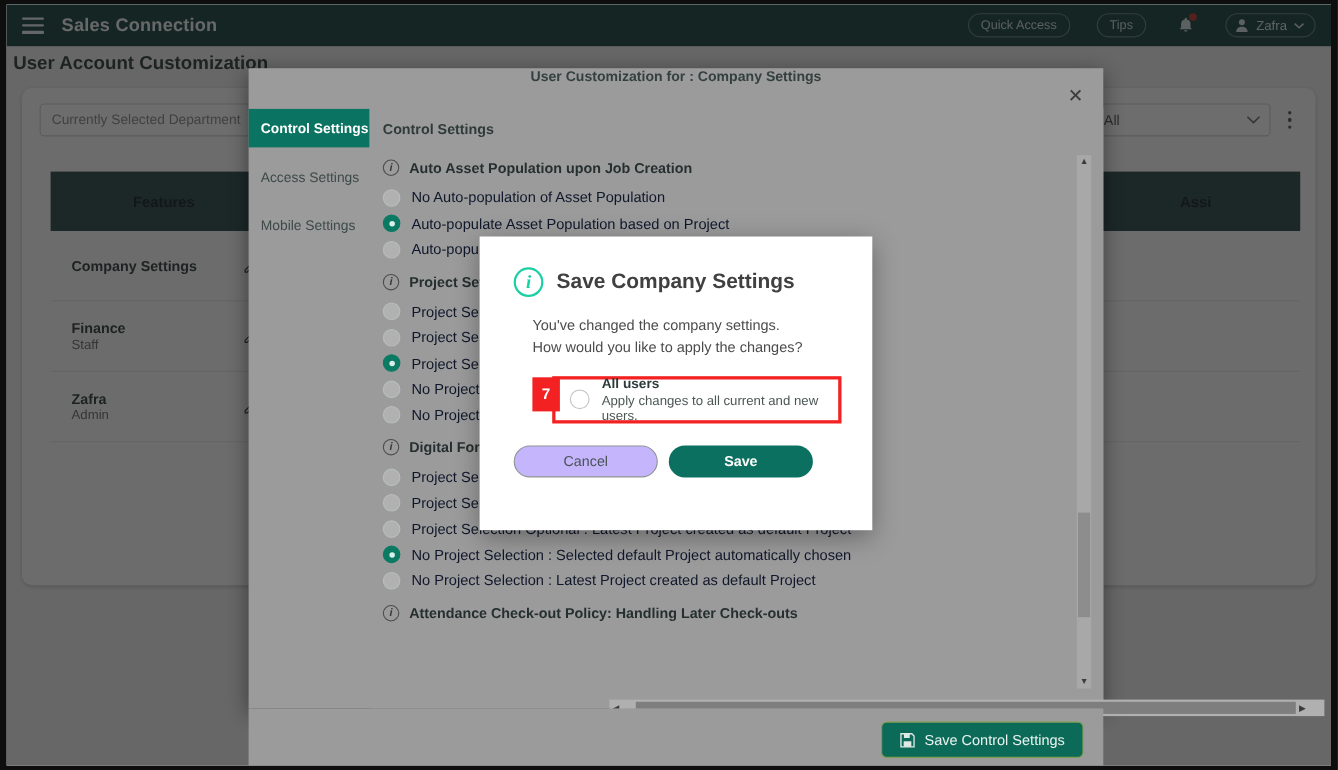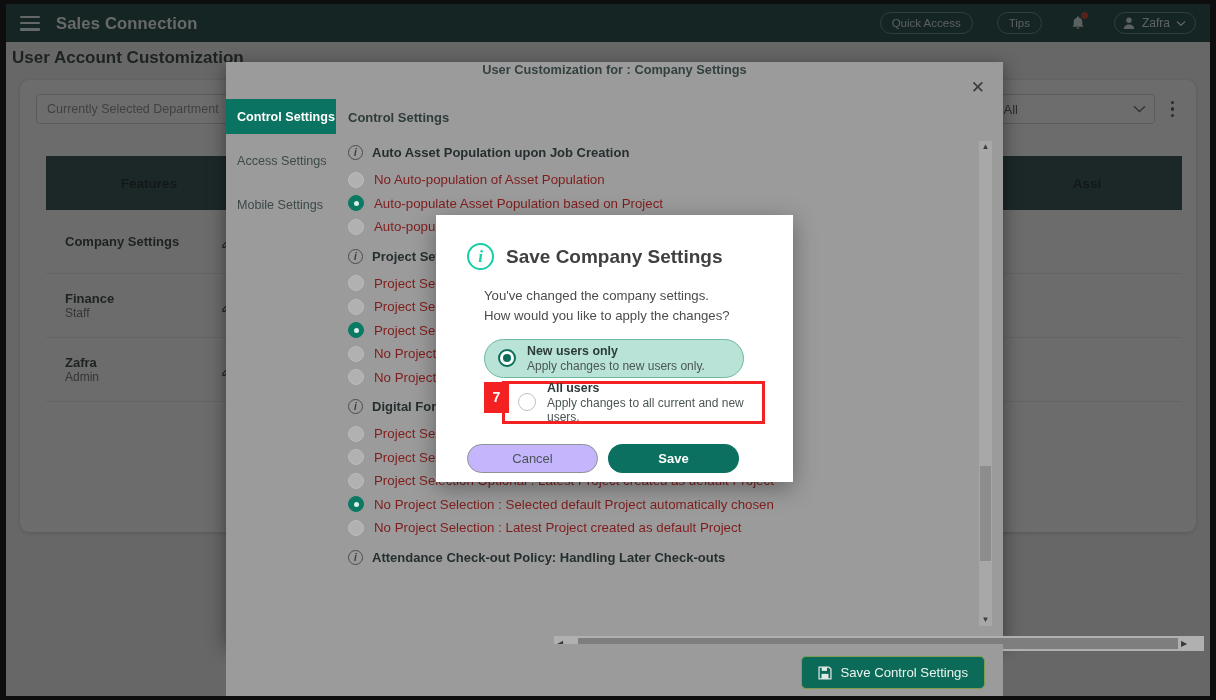--- a/index.html
+++ b/index.html
@@ -106,21 +106,21 @@
   .info-ico { width: 15px; height: 15px; border-radius: 50%; border: 1.4px solid #4d4d4d;
     color: #3a3a3a; font-size: 10px; font-weight: bold; display:flex;
     align-items:center; justify-content:center; font-style: italic; }
   .grp-title { font-size: 13px; font-weight: bold; color: #262f2f; }
   .opt { display: flex; align-items: center; gap: 10px; height: 23.5px; cursor: pointer; }
   .radio { width: 16px; height: 16px; border-radius: 50%; border: 1.6px solid #b7bdbd;
     background: #b1b1b1; flex: 0 0 auto; }
   .radio.on { background: #0b7a63; border-color: #0b7a63; position: relative; }
   .radio.on::after { content:''; position:absolute; left:5px; top:5px; width:5px; height:5px;
     border-radius:50%; background:#d9efe9; }
-  .opt-label { font-size: 13.3px; color: #7f1d1d; white-space: nowrap; }
+  .opt-label { font-size: 13.3px; color: #0f172a; white-space: nowrap; }
 
   .vscroll { position: absolute; right: 11px; top: 42px; width: 13px; height: 485px;
     background: #a8a8a8; }
   .vscroll .vt { position: absolute; left: 1px; width: 11px; height: 95px; top: 325px;
     background: #8d8d8d; }
   .vs-up, .vs-dn { position: absolute; left: 0; width: 13px; height: 12px; text-align:center;
     font-size: 8px; color: #3c3c3c; line-height: 12px; }
   .vs-up { top: 0; } .vs-dn { bottom: 0; }
 
   .modal-hscroll { position: absolute; left: 328px; top: 574px; width: 650px; height: 15px;
@@ -423,27 +423,20 @@
       <div class="cf-head">
         <span class="cf-ico">i</span>
         <span class="cf-title">Save Company Settings</span>
       </div>
       <div class="cf-text">
         <div>You've changed the company settings.</div>
         <div>How would you like to apply the changes?</div>
       </div>
 
       <div class="cf-opts">
-        <div class="cf-opt sel">
-          <span class="cf-radio on"></span>
-          <span>
-            <span class="cf-opt-t" style="display:block">New users only</span>
-            <span class="cf-opt-s" style="display:block">Apply changes to new users only.</span>
-          </span>
-        </div>
 
         <div class="cf-all-wrap">
           <div class="step-badge">7</div>
           <div class="cf-all-box">
             <span class="cf-radio"></span>
             <span>
               <span class="cf-opt-t" style="display:block">All users</span>
               <span class="cf-opt-s" style="display:block">Apply changes to all current and new users.</span>
             </span>
           </div>

